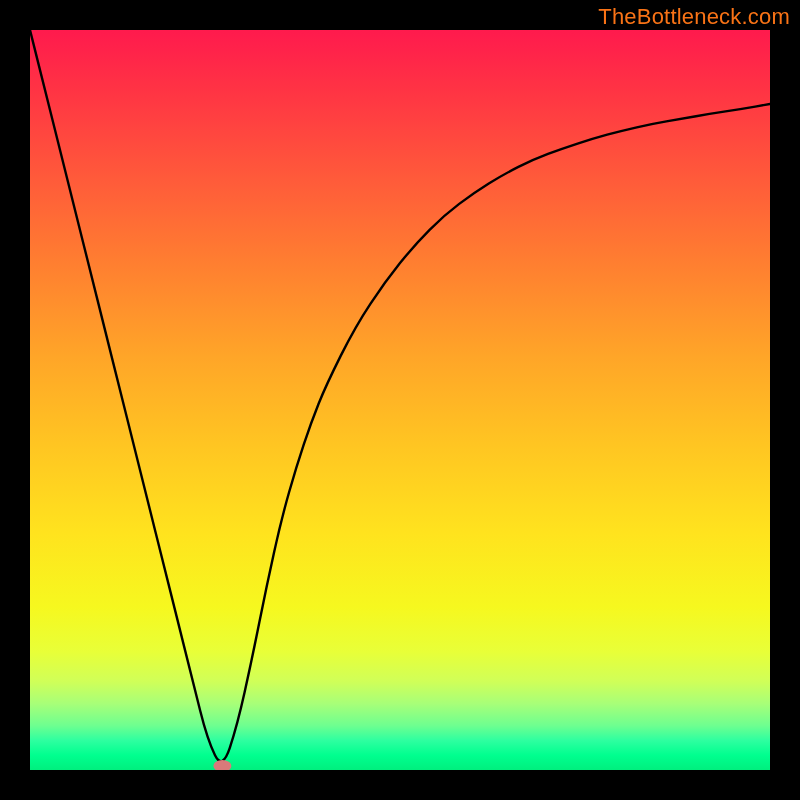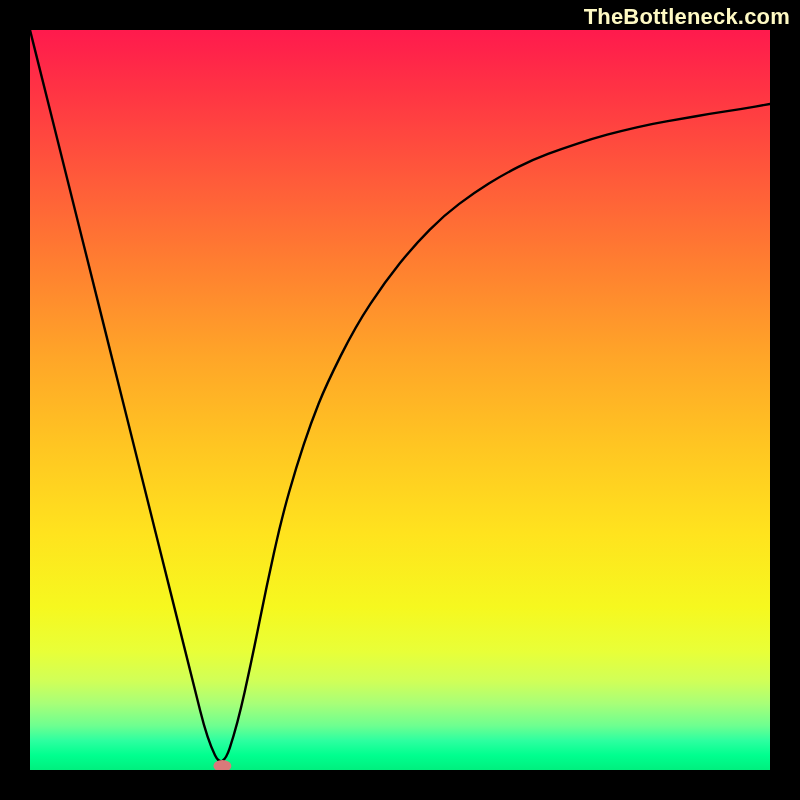--- a/index.html
+++ b/index.html
@@ -40,23 +40,23 @@
       #6eff90 94%,
       #2effa0 96%,
       #00ff8f 98%,
       #00ef7e 100%
     );
   }
   .watermark {
     position: absolute;
     top: 4px;
     right: 10px;
-    color: #fef9c3;
+    color: #f97316;
     font-size: 22px;
-    font-weight: 700;
+    font-weight: 400;
     letter-spacing: 0.2px;
   }
   svg.curve {
     position: absolute;
     top: 0;
     left: 0;
   }
 </style>
 </head>
 <body>

